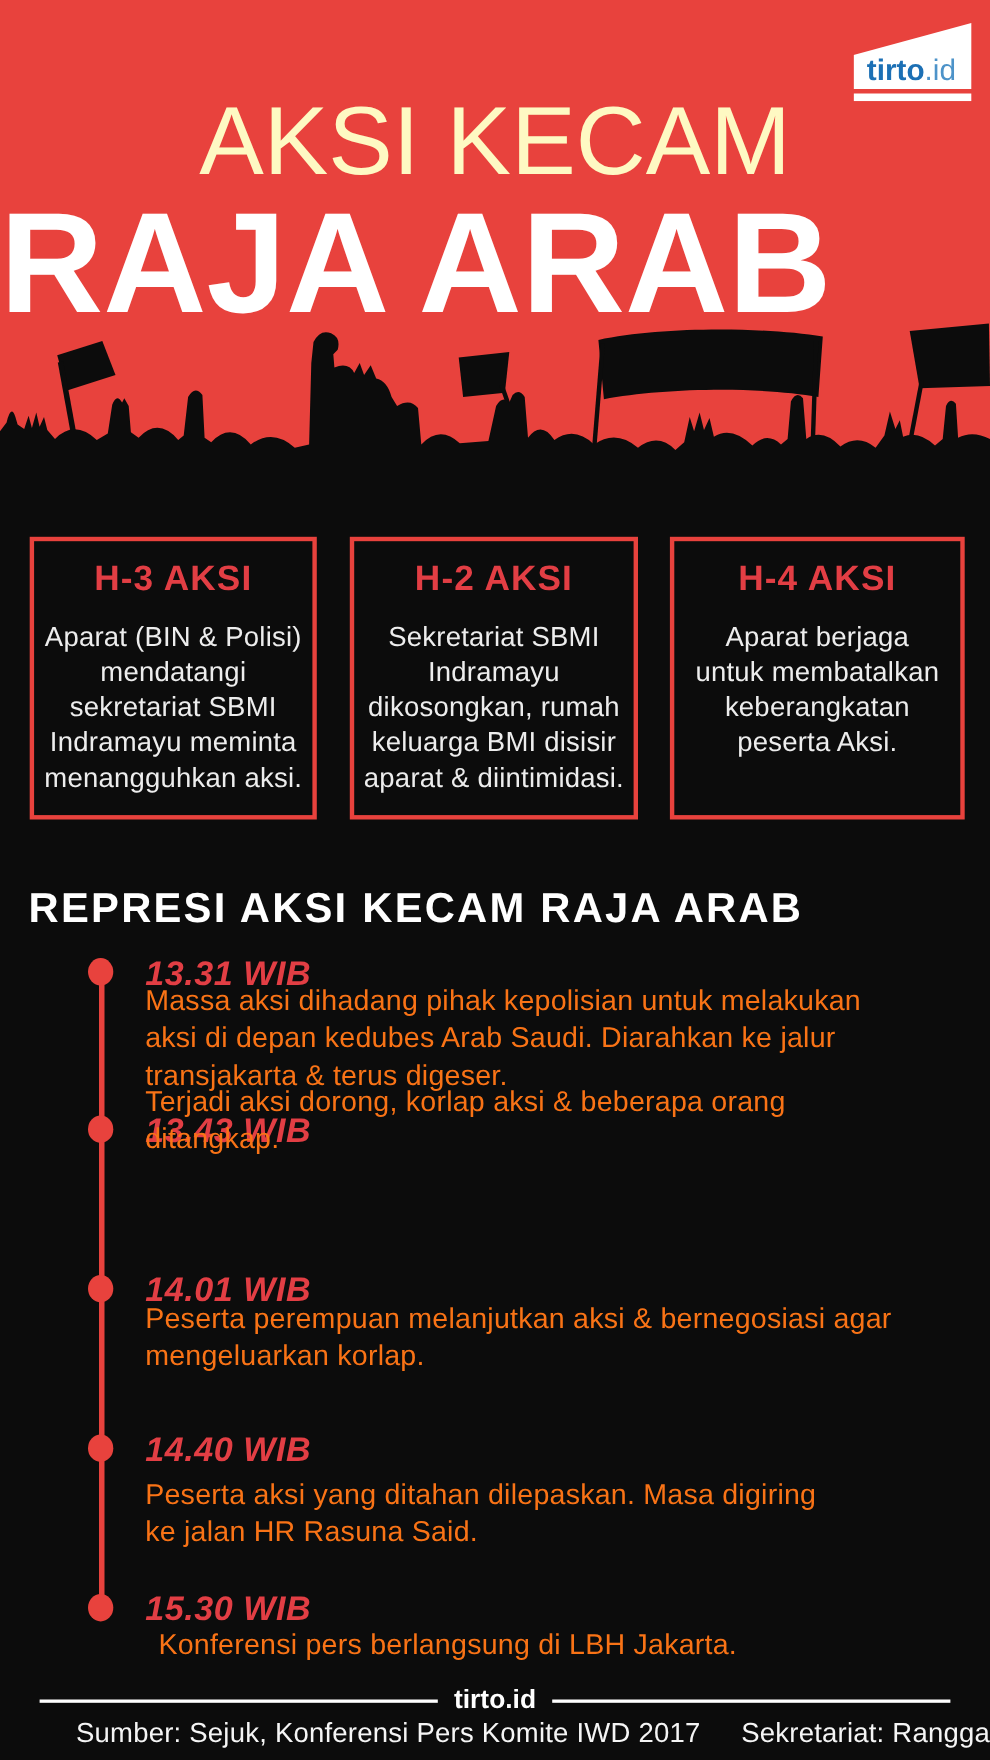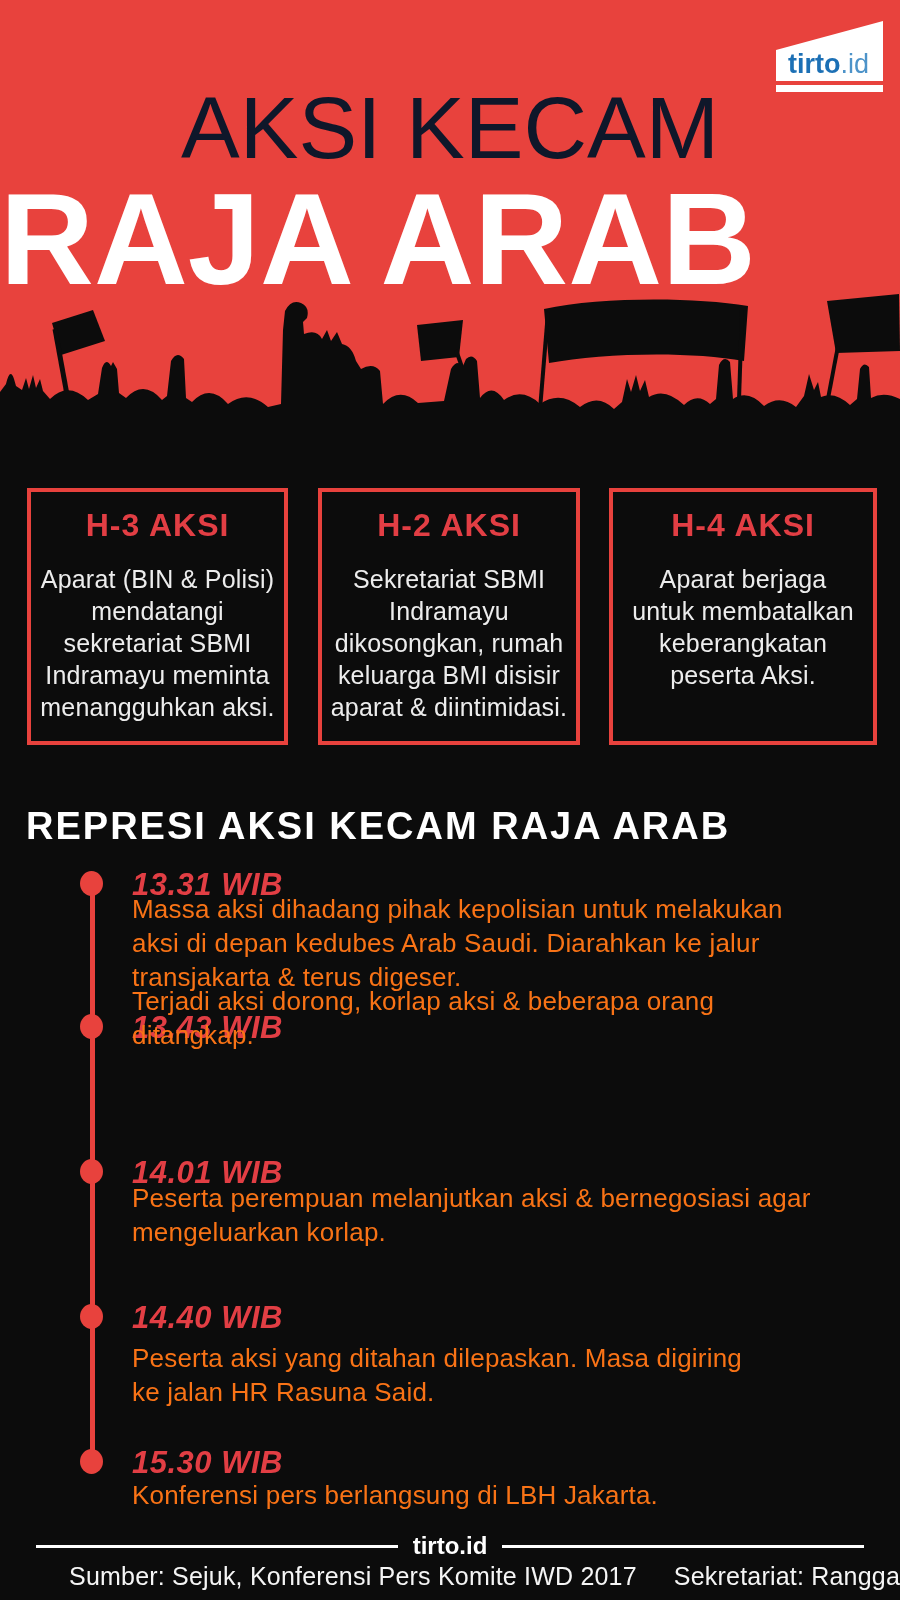--- a/index.html
+++ b/index.html
@@ -14,21 +14,21 @@
   html,body{margin:0;padding:0;background:#222;}
   .page{
     position:relative;width:900px;height:1600px;margin:0 auto;
     background:var(--black-bg);overflow:hidden;
     font-family:"Liberation Sans", sans-serif;
   }
   
   .header{position:absolute;top:0;left:0;width:900px;height:470px;background:var(--red-bg);}
   .title-line1{
     position:absolute;top:84px;left:0;width:100%;text-align:center;
-    font-size:88px;line-height:1;font-weight:normal;color:#0f172a;letter-spacing:0px;
+    font-size:88px;line-height:1;font-weight:normal;color:#fef9c3;letter-spacing:0px;
   }
   .title-line2{
     position:absolute;top:174px;left:0;width:100%;text-align:left;
     font-size:130px;line-height:1;font-weight:bold;color:var(--white);letter-spacing:0px;
   }
   .logo{position:absolute;top:20px;right:16px;width:108px;height:72px;}
   .crowd{position:absolute;bottom:0;left:0;width:900px;height:190px;display:block;}
   
   .hbox{
     position:absolute;top:488px;height:257px;box-sizing:border-box;
@@ -56,21 +56,21 @@
     color:var(--red-accent);letter-spacing:0.5px;font-style:italic;
   }
   .tl-body{
     position:absolute;left:132px;width:680px;font-size:26px;line-height:34px;
     color:#f97316;white-space:pre-line;letter-spacing:0.2px;
   }
   .dot-1{top:871px;} .time-1{top:869px;} .body-1{top:892px;}
   .dot-2{top:1014px;} .time-2{top:1012px;} .body-2{top:984px;}
   .dot-3{top:1159px;} .time-3{top:1157px;} .body-3{top:1181px;}
   .dot-4{top:1304px;} .time-4{top:1302px;} .body-4{top:1341px;}
-  .dot-5{top:1449px;} .time-5{top:1447px;} .body-5{top:1478px;}
+  .dot-5{top:1449px;} .time-5{top:1447px;} .body-5{top:1478px;margin-left:12px;}
   
   .footer-divider{
     position:absolute;top:1533px;left:36px;right:36px;height:26px;
     display:flex;align-items:center;gap:15px;
   }
   .divider-line{flex:1;height:3px;background:var(--white);}
   .footer-brand{font-size:24px;font-weight:bold;color:var(--white);line-height:1;}
   .footer-source{
     position:absolute;top:1562px;left:0;width:100%;
     display:flex;justify-content:flex-end;gap:37px;

